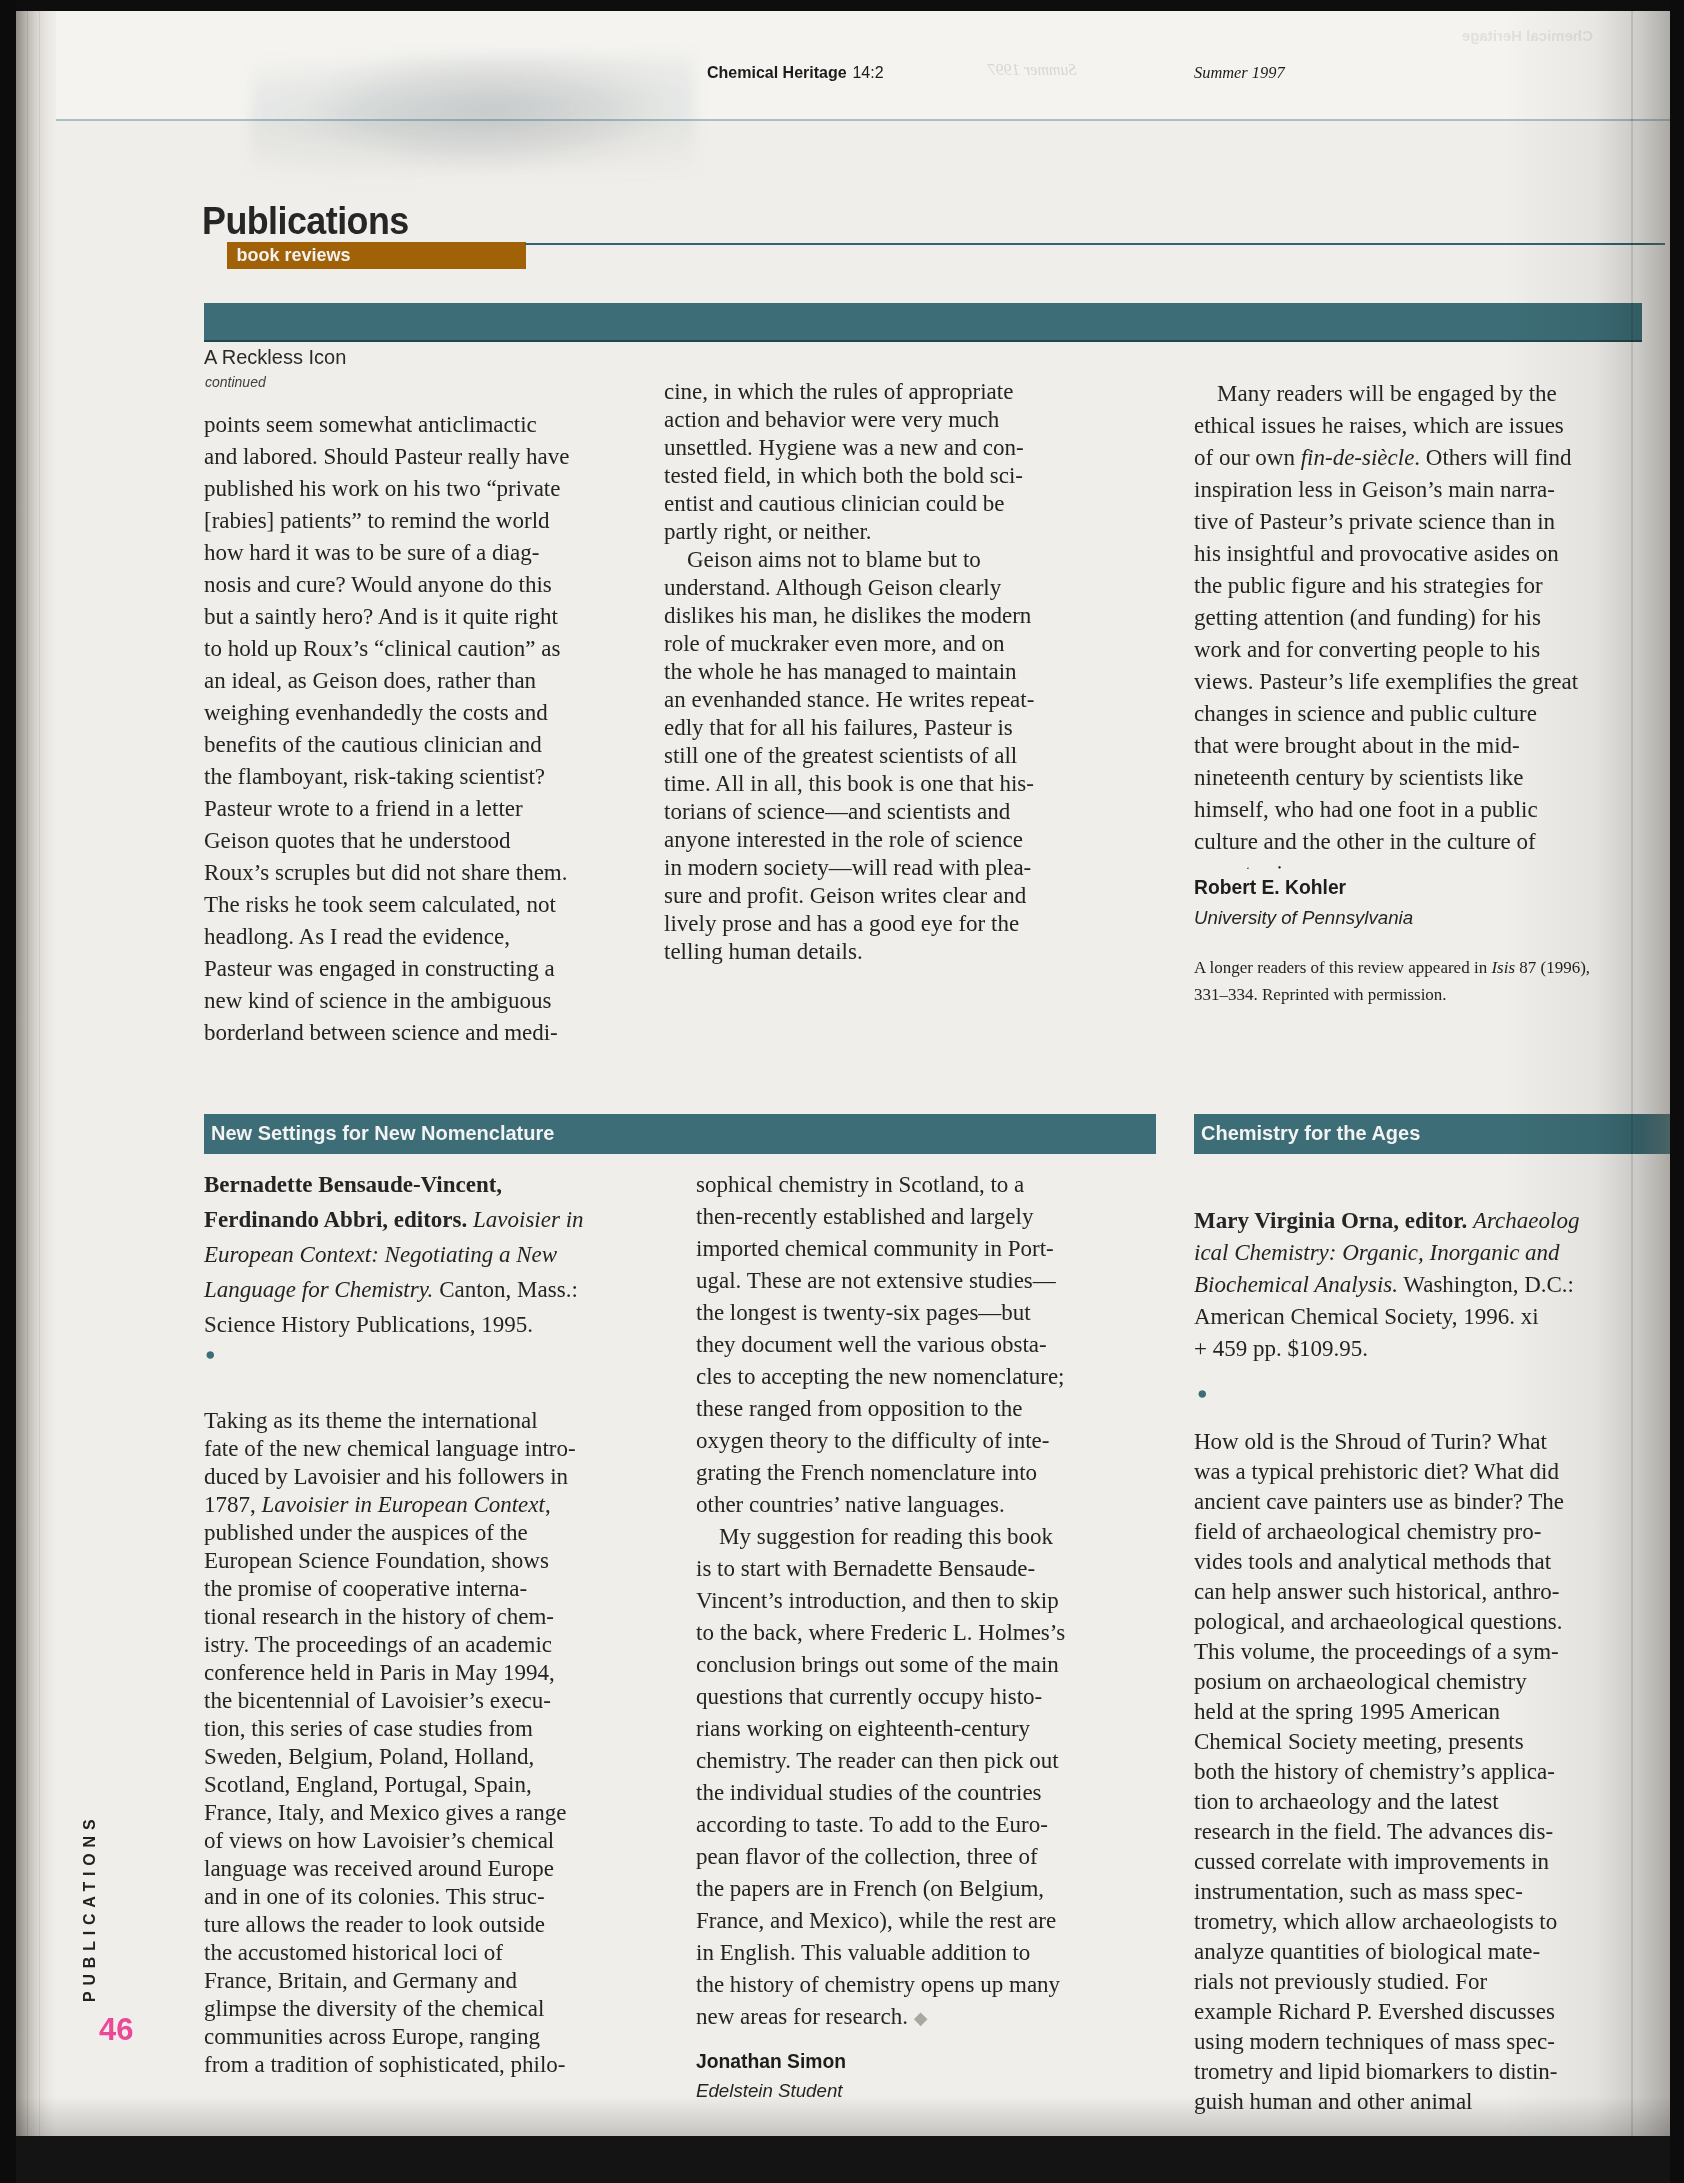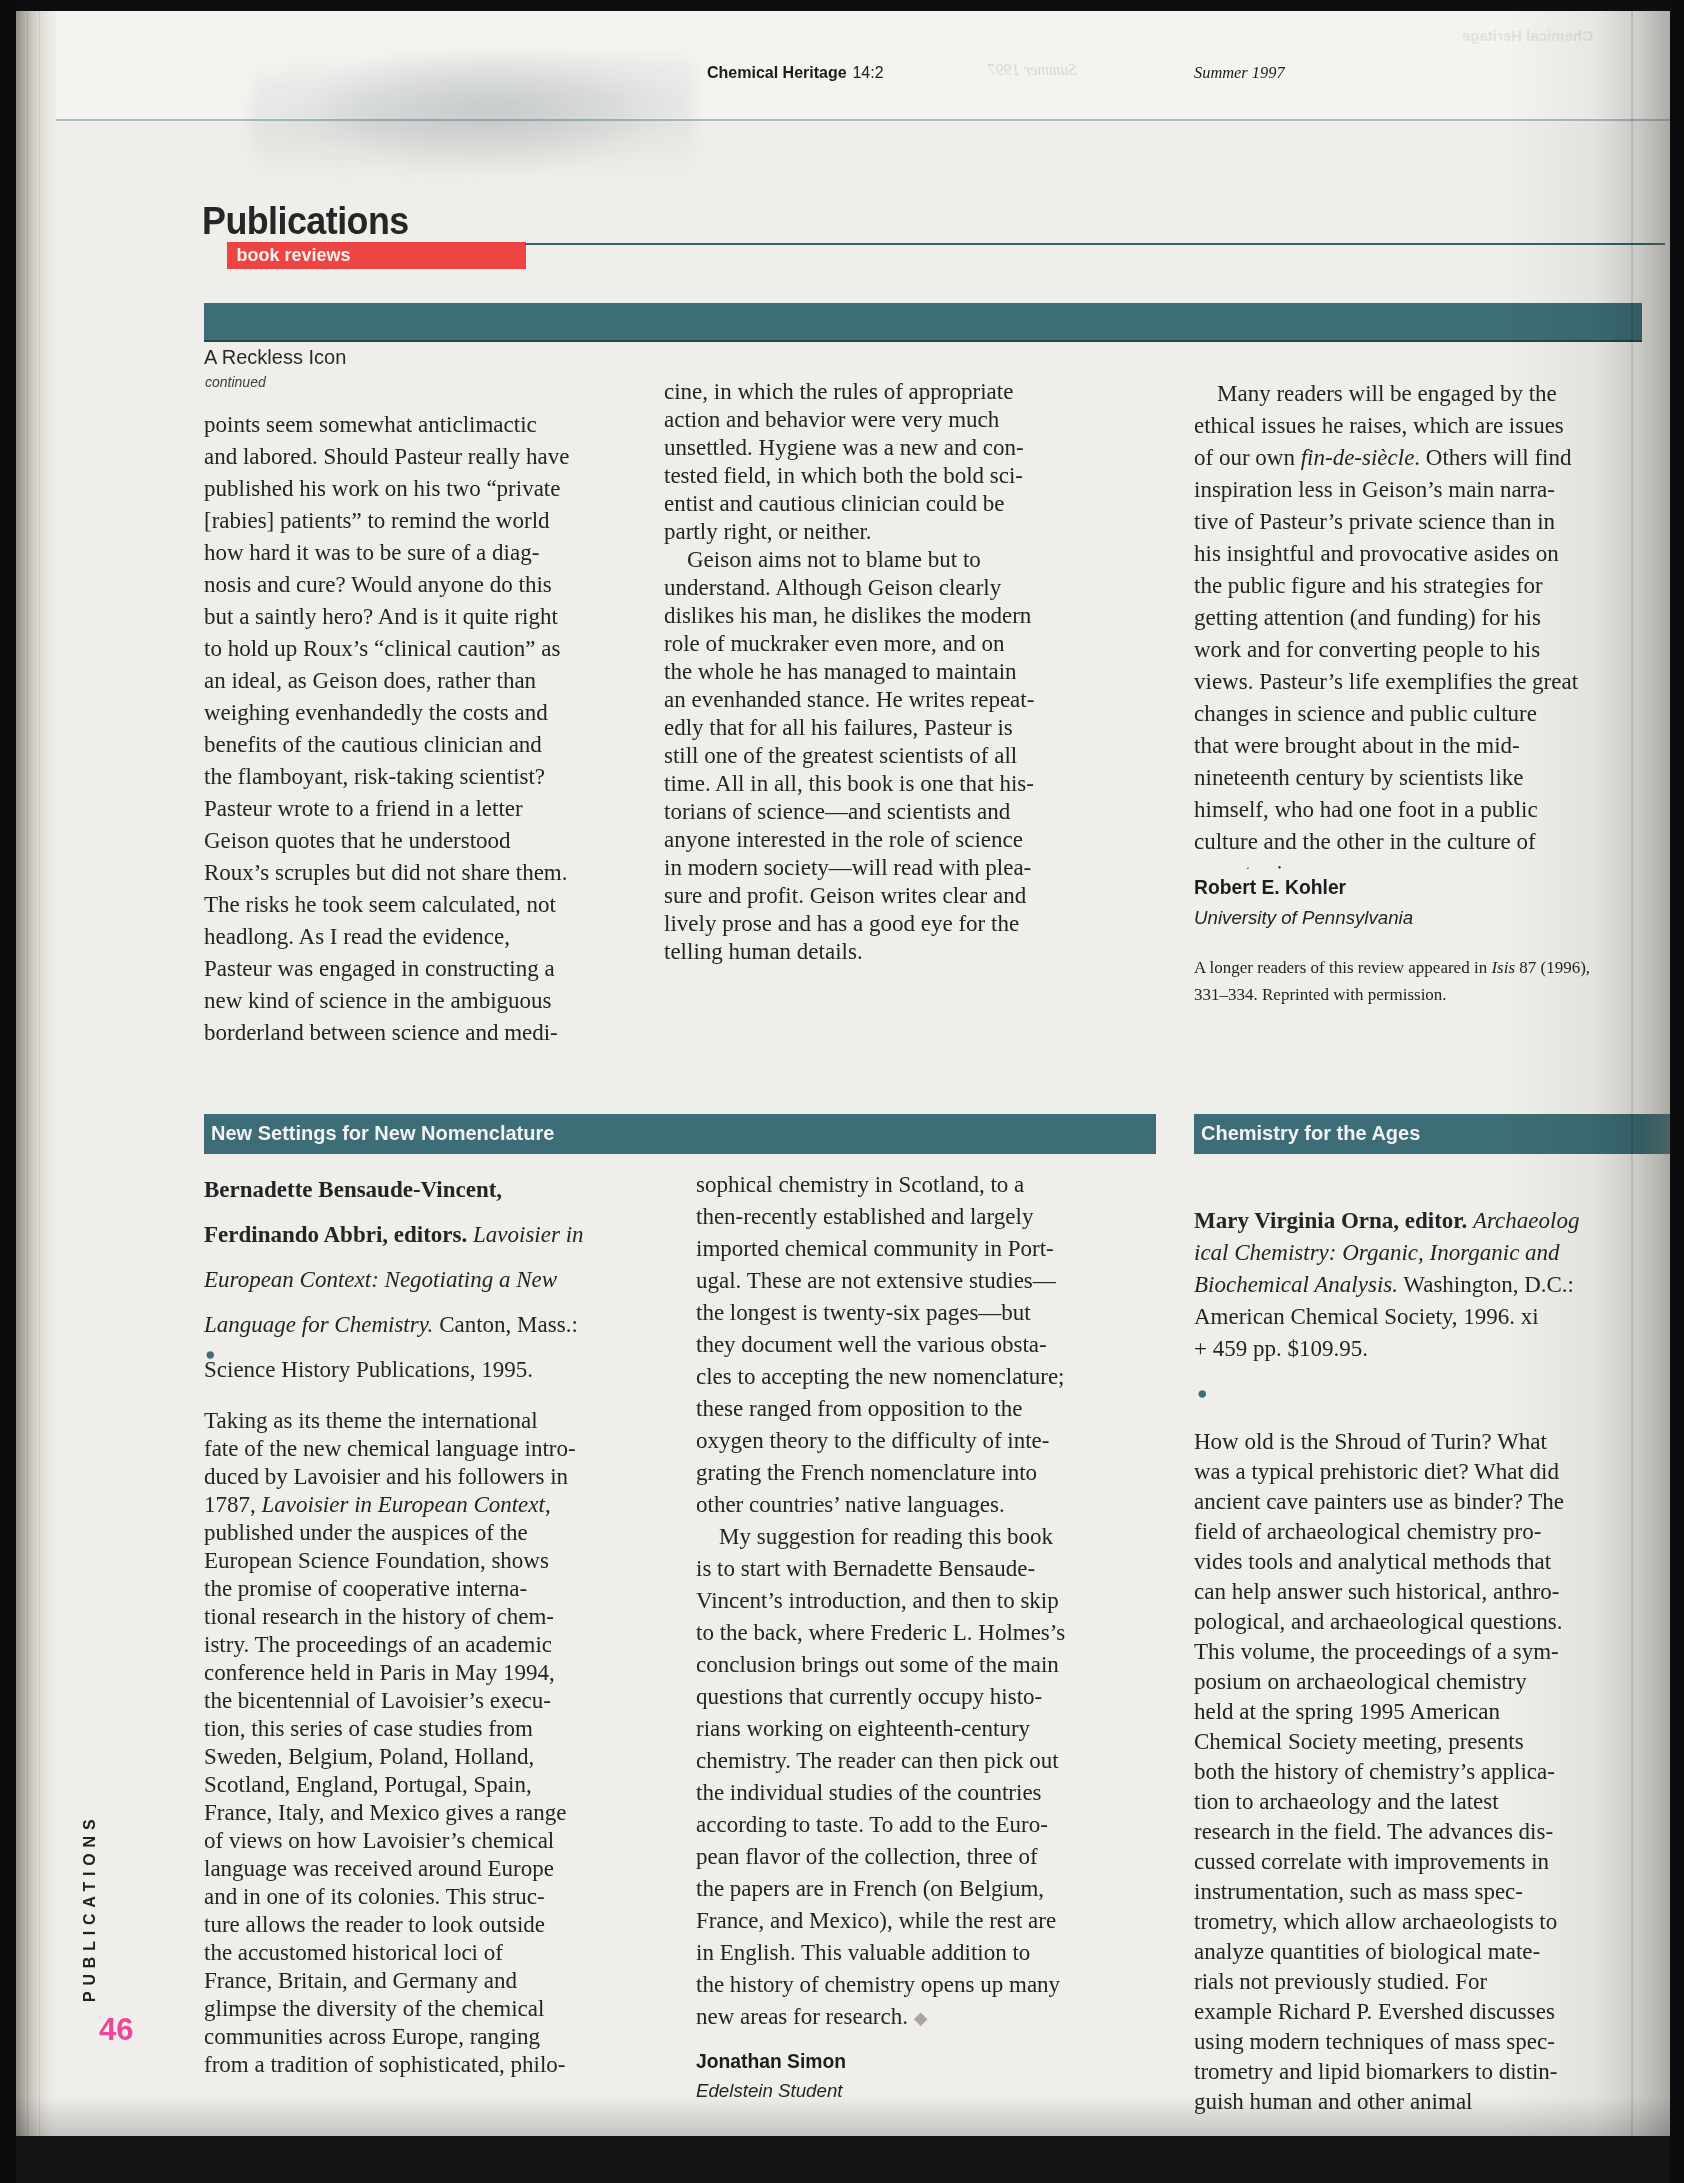--- a/index.html
+++ b/index.html
@@ -45,21 +45,21 @@
 
   
   .hdr-journal { left:707px; top:64px; font-size:16px; color:#1c1c1c; }
   .hdr-journal .jname { font-weight:700; }
   .hdr-journal .jissue { font-weight:400; margin-left:5.8px; }
   .hdr-season { left:1194px; top:63px; font-size:16.4px; font-style:italic; color:#1c1c1c; }
 
   
   .headline { left:202px; top:199px; font-size:39px; font-weight:700; letter-spacing:-0.6px;
      color:#262626; transform:scaleX(0.92); transform-origin:left top; }
-  .banner-small { left:227px; top:242px; width:299px; height:27px; background:#ef4444; }
+  .banner-small { left:227px; top:242px; width:299px; height:27px; background:#a16207; }
   .banner-small span { display:block; padding-left:9.4px; line-height:27px; font-size:18px;
      font-weight:700; color:#f2f2f2; }
   .thin-rule { left:525px; top:243px; width:1140px; height:1.8px; background:#35626b; }
   .big-bar { left:204px; top:303px; width:1438px; height:39px; background:#3d6d76;
      border-bottom:2.9px solid #24464d; }
 
   
   .r1-title { left:204px; top:346px; font-size:20px; color:#2a2a2a; }
   .r1-continued { left:205px; top:374px; font-size:14px; font-style:italic; color:#3f3f3f; }
   .body-text { font-family:"Liberation Serif",serif; font-size:23px; color:#242424; }
@@ -74,21 +74,21 @@
      font-family:"Liberation Serif",serif; font-size:17px; line-height:27px; color:#242424; }
 
   
   .banner2 { top:1114px; height:40px; background:#3d6d76; }
   .banner2 span { display:block; padding-left:7px; line-height:39px; font-size:20px;
      font-weight:700; color:#f3f3f3; }
   .banner2a { left:204px; width:952px; }
   .banner2b { left:1194px; width:496px; }
 
   
-  .r2-citation { left:204px; top:1167px; line-height:45px; }
+  .r2-citation { left:204px; top:1167px; line-height:35px; }
   .bullet { font-size:17.5px; color:#3d6d76; }
   .r2-bullet { left:205px; top:1344px; }
   .r2-col1-body { left:204px; top:1407px; line-height:28px; }
   .r2-col2-body { left:696px; top:1169px; line-height:32px; }
   .r2-reviewer { left:696px; top:2051px; }
   .r2-affil { left:696px; top:2080px; }
 
   
   .r3-citation { left:1194px; top:1205px; line-height:32px; width:454px; height:168px; overflow:hidden; }
   .r3-bullet { left:1197px; top:1383px; }

